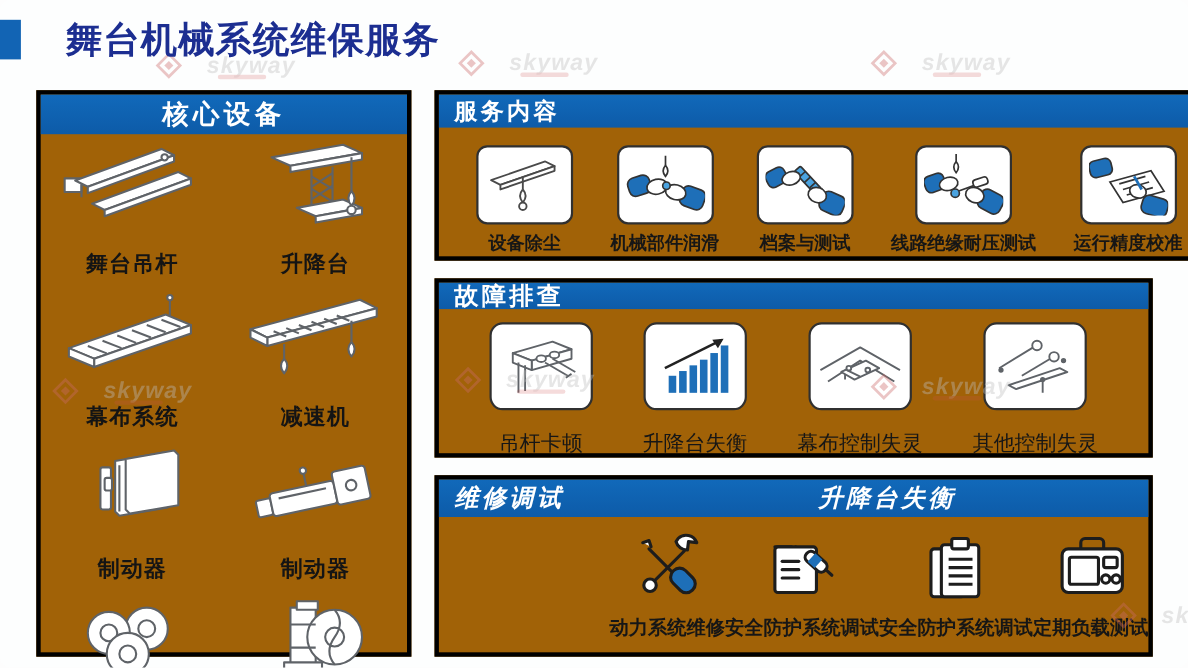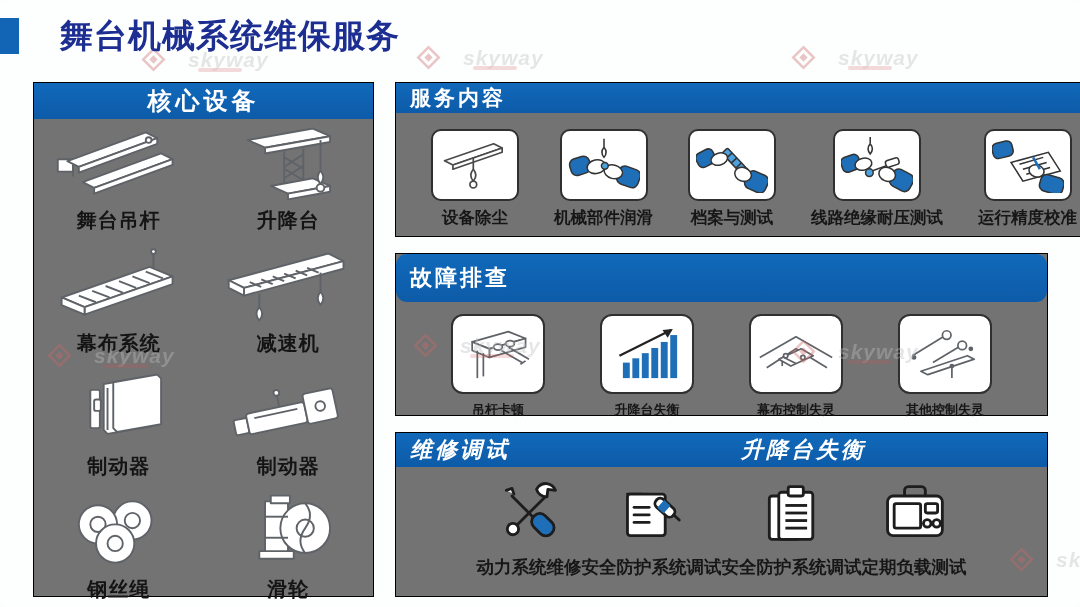--- a/index.html
+++ b/index.html
@@ -16,52 +16,52 @@
   .title-bullet{width:19px;height:36px;background:#1264b4;margin-right:13px;}
   .page-title{font-size:33px;font-weight:800;color:#1c2e91;letter-spacing:1px;margin-left:28px;}
 
   
   .wm{position:absolute;display:flex;align-items:center;gap:21px;opacity:.38;pointer-events:none;}
   .wm svg{width:27px;height:27px;flex:0 0 auto;}
   .wm .wm-text{font-size:21px;font-weight:700;font-style:italic;color:#bfbfbf;letter-spacing:1px;line-height:1;}
   .wm .wm-sub{position:absolute;left:58px;top:22px;width:44px;height:4px;background:rgba(205,80,80,.55);border-radius:2px;}
 
   
-  .panel{position:absolute;background:#737373;border:1px solid #000000;box-sizing:border-box;}
+  .panel{position:absolute;background:#a16207;border:4px solid #000000;box-sizing:border-box;}
   .panel-header{background:linear-gradient(#1169ba,#0d5ba8);color:#fff;font-weight:700;display:flex;align-items:center;}
   .hdr-center{justify-content:center;}
 
   
   .panel-core{left:33px;top:82px;width:341px;height:515px;}
   .panel-core .panel-header{height:36px;font-size:24px;letter-spacing:4px;}
   .core-grid{display:grid;grid-template-columns:1fr 1fr;height:479px;}
   .core-cell{display:flex;flex-direction:column;align-items:center;justify-content:flex-end;padding-bottom:8px;box-sizing:border-box;}
   .core-cell svg{display:block;}
-  .core-label{font-size:20px;font-weight:700;color:#141414;margin-top:0;letter-spacing:1px;}
+  .core-label{font-size:20px;font-weight:700;color:#141414;margin-top:16px;letter-spacing:1px;}
 
   
   .panel-svc{left:395px;top:82px;width:718px;height:155px;}
   .panel-svc .panel-header{height:30px;font-size:21px;letter-spacing:3px;padding-left:14px;}
   .svc-row{display:flex;justify-content:space-evenly;align-items:flex-start;padding-top:16px;}
   .icon-box{border:2.5px solid #303030;border-radius:10px;background:#fff;display:flex;align-items:center;justify-content:center;}
   .svc-item{display:flex;flex-direction:column;align-items:center;}
   .svc-item .icon-box{width:84px;height:68px;}
   .svc-label{font-size:16.5px;font-weight:700;color:#161616;margin-top:6px;white-space:nowrap;}
 
   .panel-trb{left:395px;top:253px;width:653px;height:163px;}
-  .panel-trb .panel-header{height:48px;font-size:22px;letter-spacing:3px;padding-left:14px;border-radius:11px;}
+  .panel-trb .panel-header{height:24px;font-size:22px;letter-spacing:3px;padding-left:14px;}
   .trb-row{display:flex;justify-content:space-evenly;align-items:flex-start;padding-top:12px;}
   .trb-item{display:flex;flex-direction:column;align-items:center;}
   .trb-item .icon-box{width:90px;height:76px;border-radius:12px;}
-  .trb-label{font-size:13px;font-weight:700;color:#161616;margin-top:7px;white-space:nowrap;}
+  .trb-label{font-size:19px;font-weight:400;color:#161616;margin-top:17px;white-space:nowrap;}
 
   .panel-bot{left:395px;top:432px;width:653px;height:165px;}
   .panel-bot .panel-header{height:34px;font-size:22px;letter-spacing:3px;padding-left:14px;position:relative;font-style:italic;}
   .hdr-right{position:absolute;left:345px;top:0;height:34px;display:flex;align-items:center;letter-spacing:3px;}
-  .bot-row{display:flex;justify-content:center;align-items:flex-start;padding-top:12px;}
+  .bot-row{display:flex;justify-content:flex-end;align-items:flex-start;padding-top:12px;}
   .bot-item{display:flex;flex-direction:column;align-items:center;}
   .bot-item svg{display:block;}
   .bot-label{font-size:17.5px;font-weight:700;color:#161616;margin-top:8px;white-space:nowrap;}
 </style>
 </head>
 <body>
 
 <div class="page">
 
   <div class="wm" style="left:140px;top:46px;">

